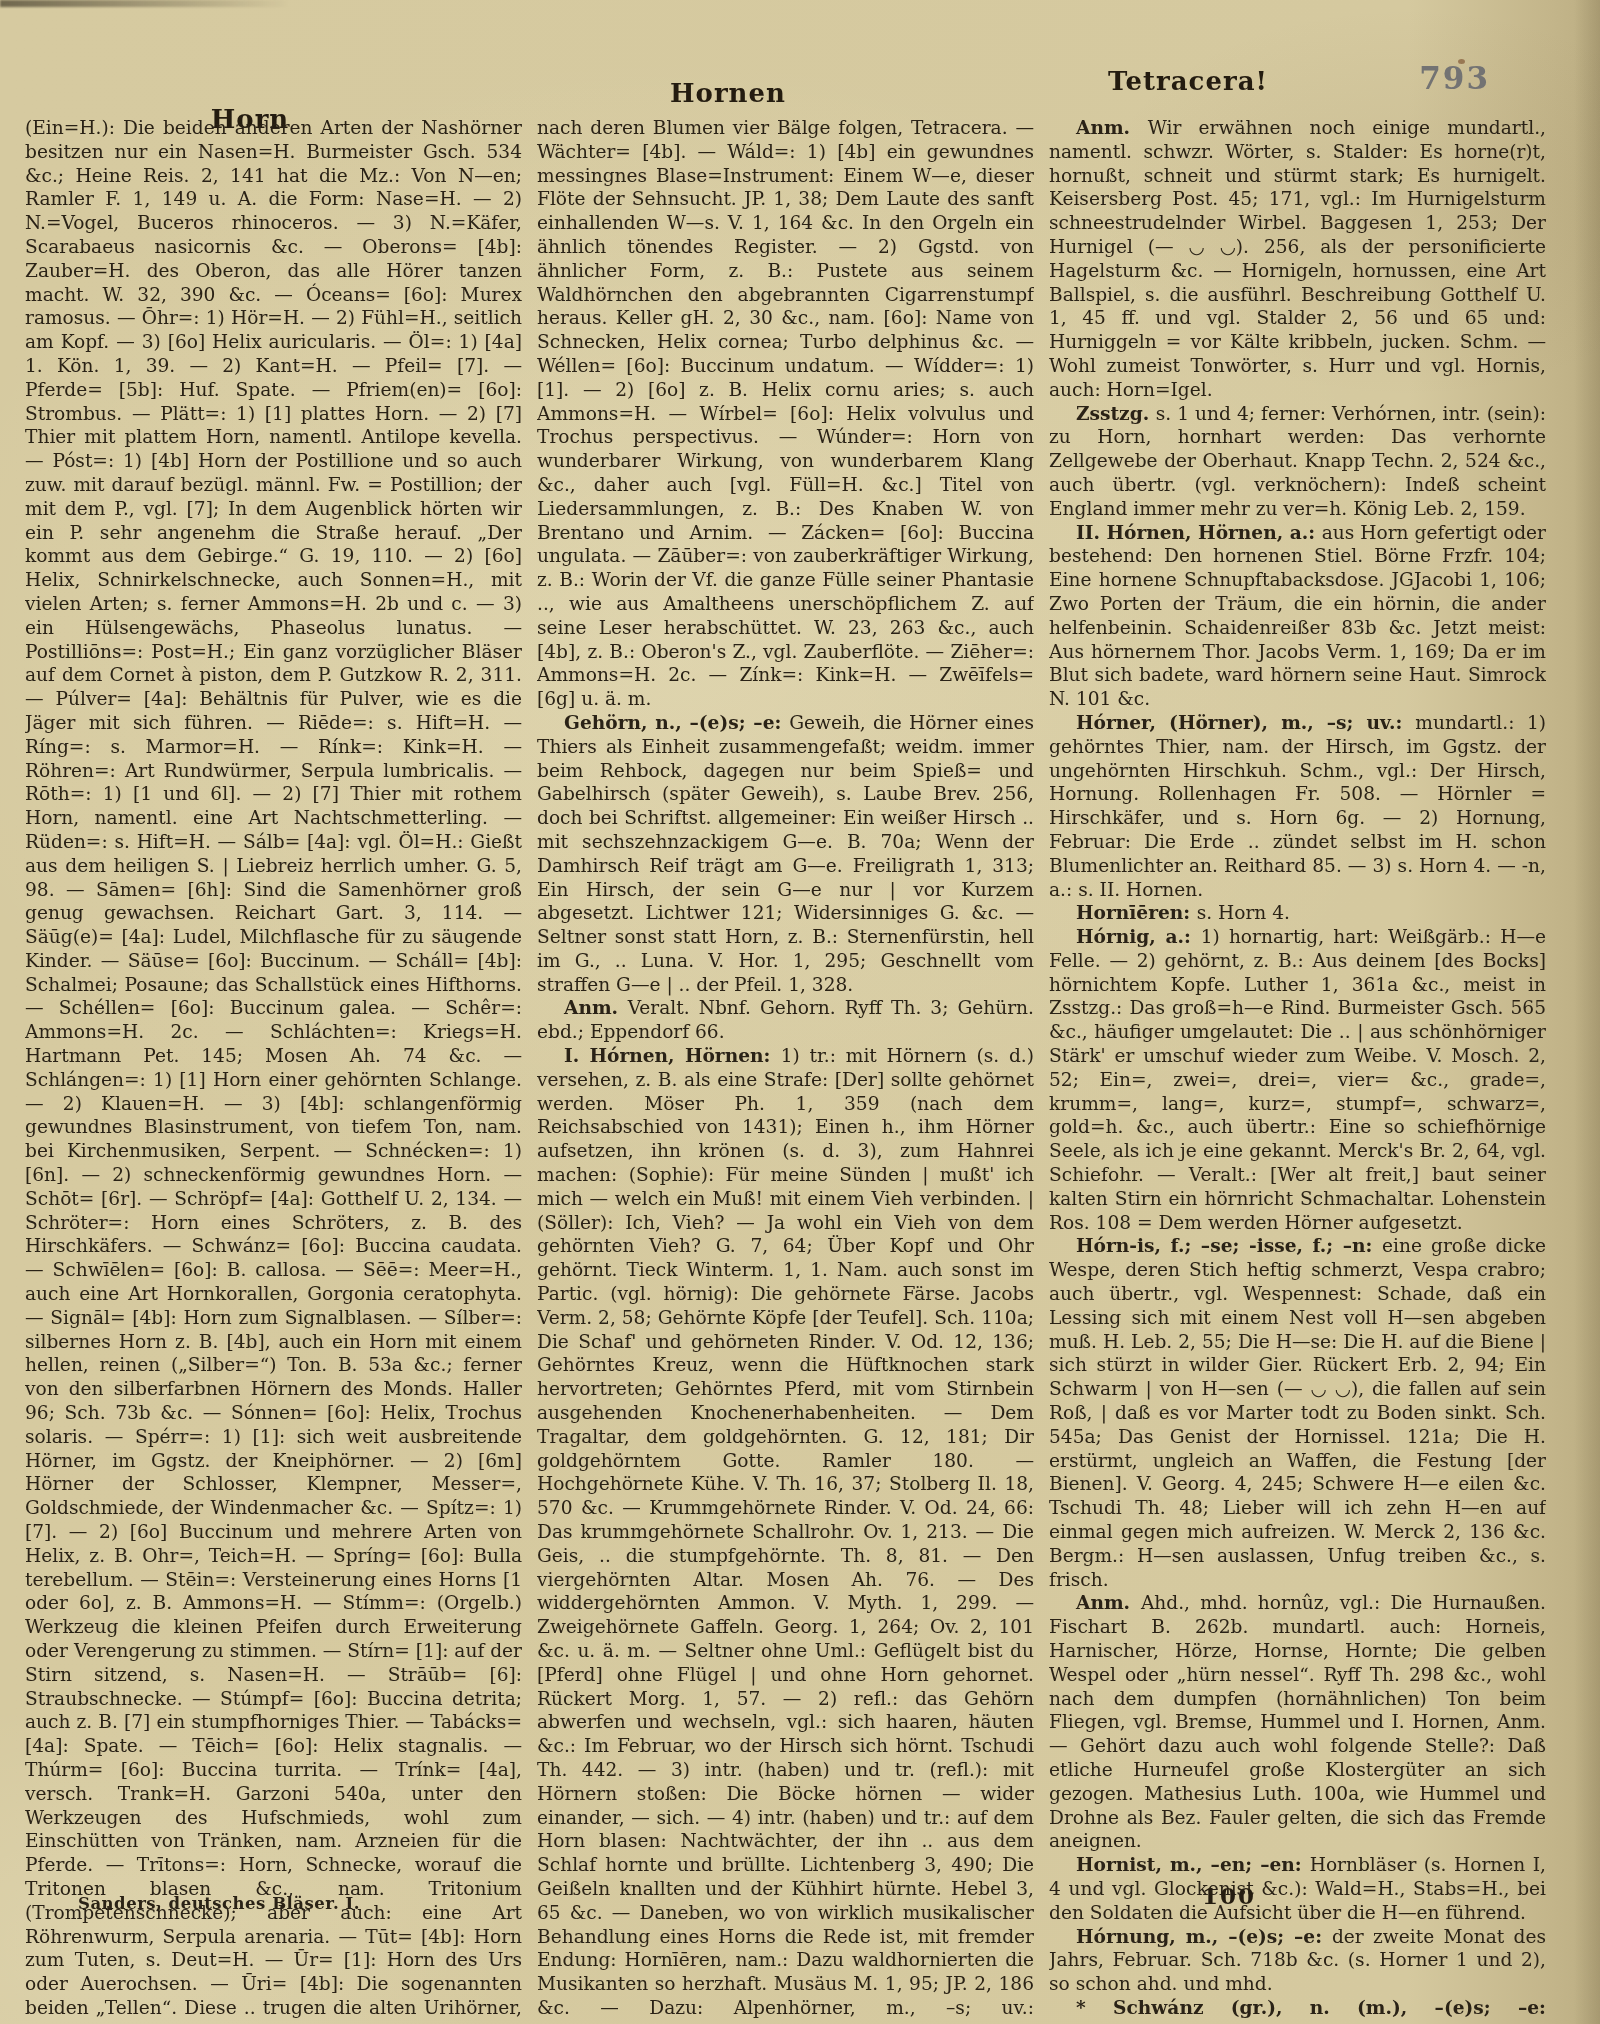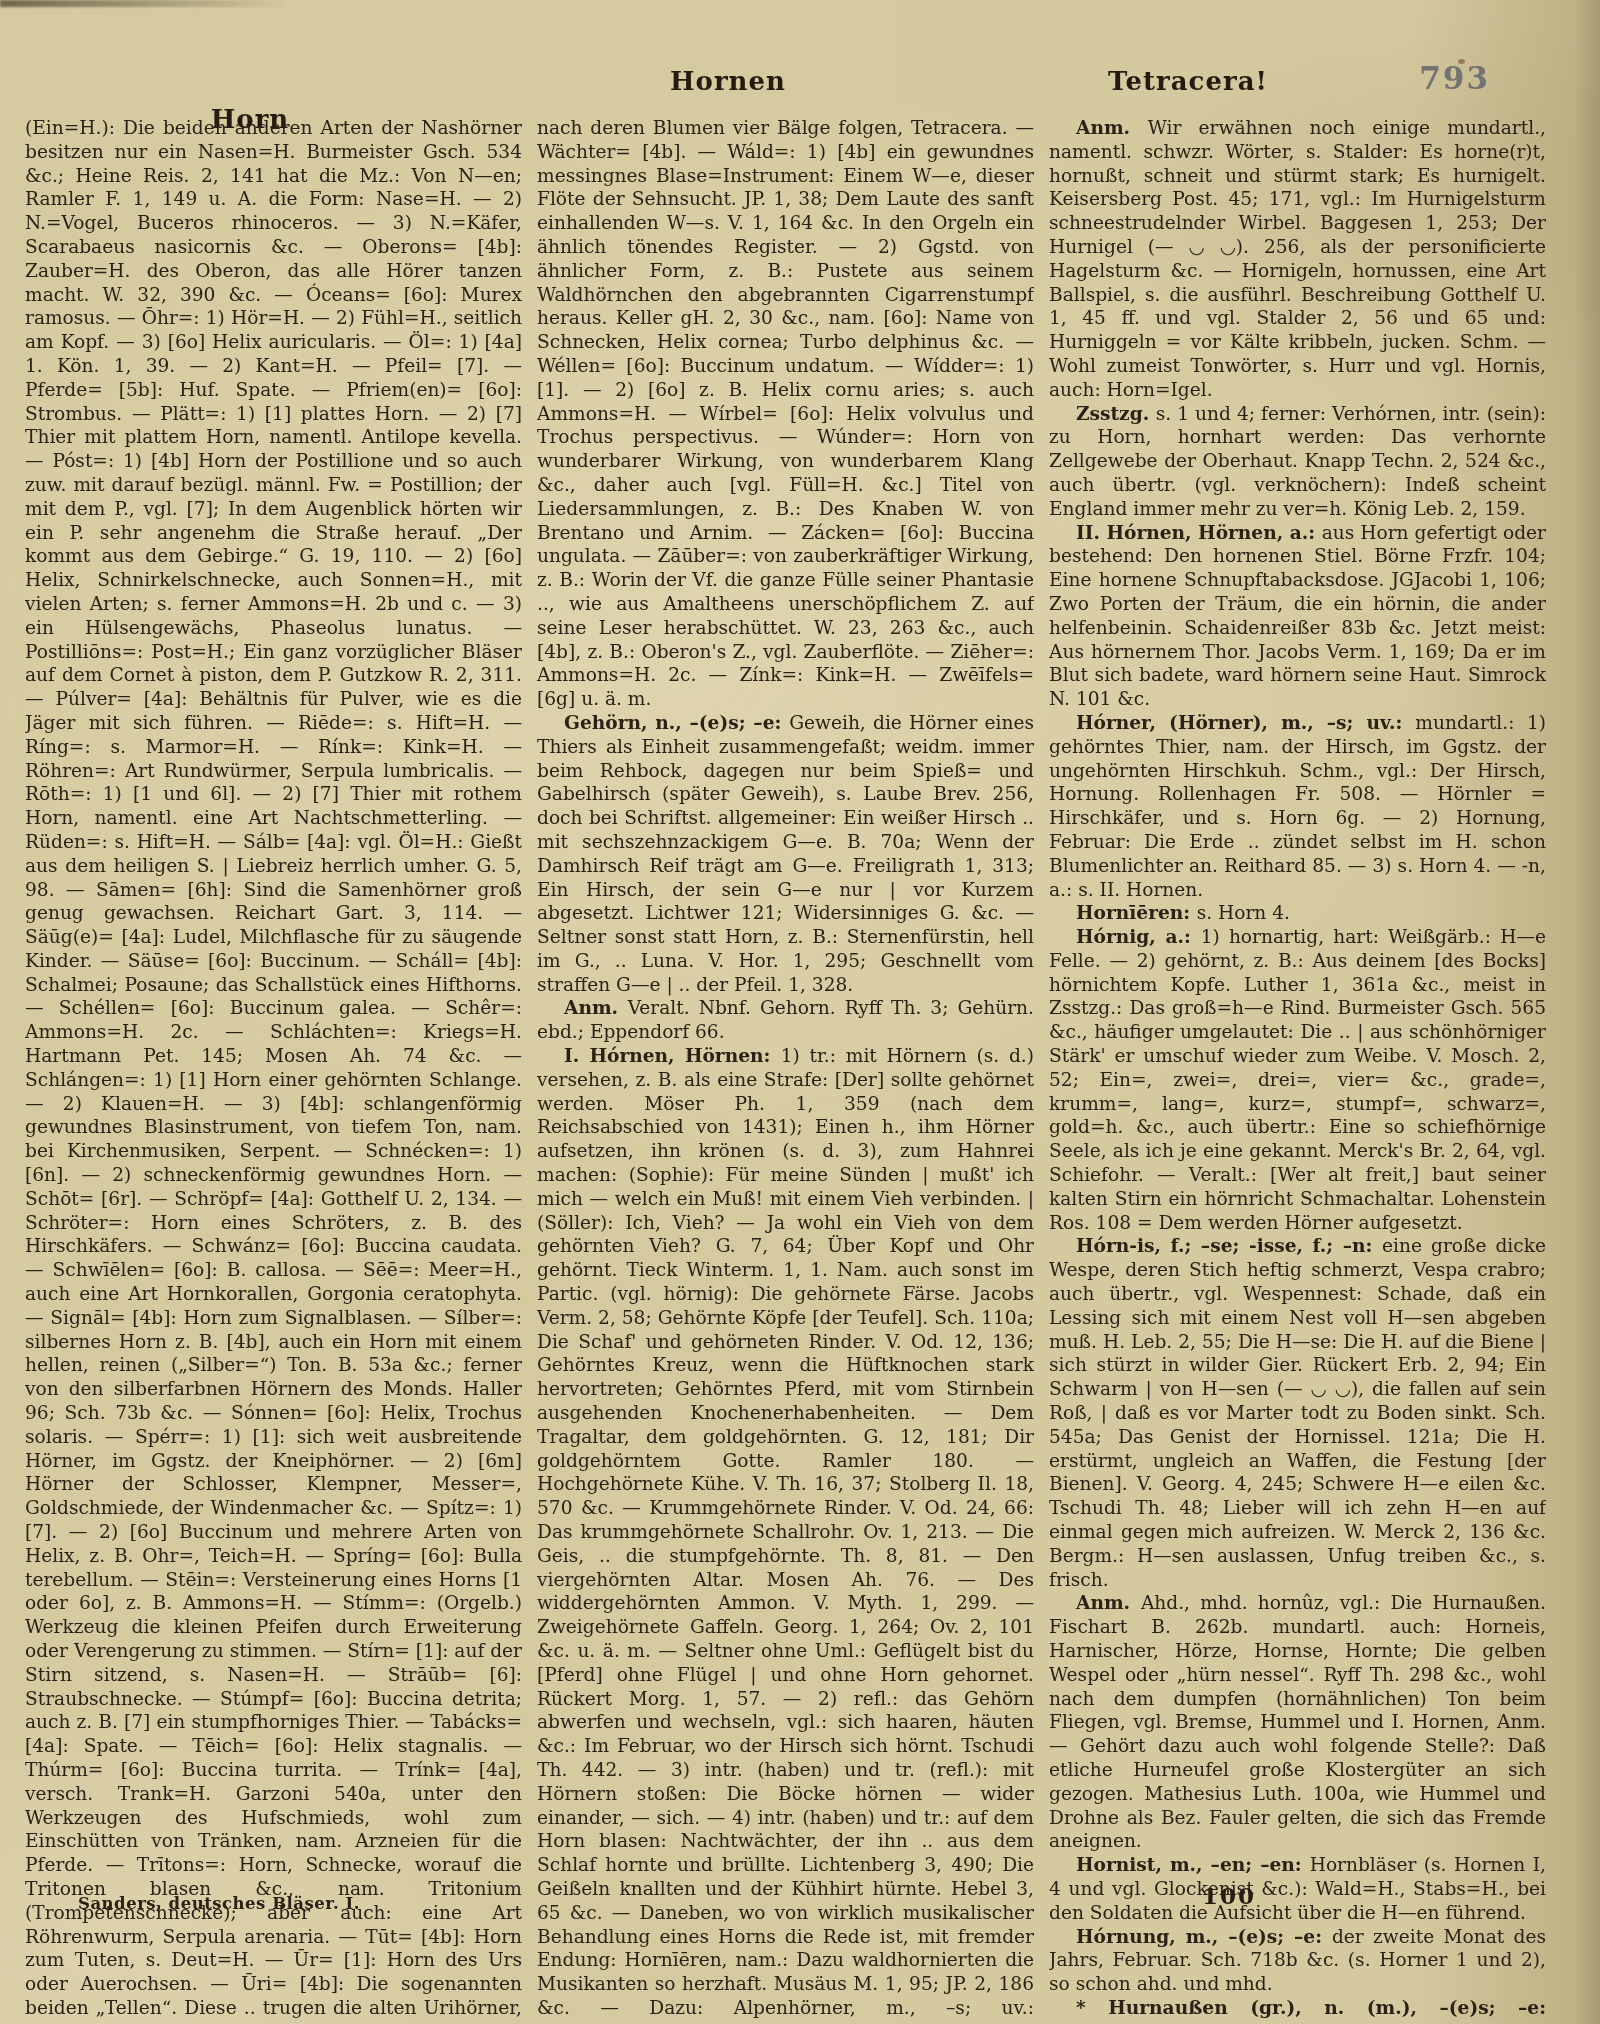--- a/index.html
+++ b/index.html
@@ -11,21 +11,21 @@
       radial-gradient(ellipse 1100px 850px at 42% 32%, rgba(255,250,224,0.22), rgba(255,250,224,0) 70%),
       radial-gradient(ellipse 420px 260px at 88% 10%, rgba(120,98,58,0.10), rgba(120,98,58,0) 75%),
       radial-gradient(ellipse 520px 330px at 8% 96%, rgba(255,252,232,0.16), rgba(255,252,232,0) 75%),
       linear-gradient(to right,#d6caa0 0%,#d5c99f 88%,#c3b58a 97%,#bcae83 100%);
   }
   .running-heads{position:absolute;top:0;left:0;width:100%;height:110px;}
   .rh{
     position:absolute;top:66px;transform:translateX(-50%);
     font-weight:bold;font-size:26px;letter-spacing:1px;color:#241c10;white-space:nowrap;
   }
-  .rh1{left:250px;margin-top:38px;} .rh2{left:728px;} .rh3{left:1188px;}
+  .rh1{left:250px;margin-top:38px;} .rh2{left:728px;margin-top:12px;} .rh3{left:1188px;}
   .pagenum{
     position:absolute;top:60px;right:110px;
     font-weight:bold;font-size:31px;letter-spacing:2px;color:#737373;
   }
   .columns{
     position:absolute;top:116px;left:25px;
     display:flex;gap:15px;align-items:flex-start;
   }
   .col{
     width:497px;max-height:1902px;overflow:hidden;
@@ -82,21 +82,21 @@
         <p class="para indent"><span class="lead">Anm. </span>Wir erwähnen noch einige mundartl., namentl. schwzr. Wörter, s. Stalder: Es horne(r)t, hornußt, schneit und stürmt stark; Es hurnigelt. Keisersberg Post. 45; 171, vgl.: Im Hurnigelsturm schneestrudelnder Wirbel. Baggesen 1, 253; Der Hurnigel (— ◡ ◡). 256, als der personificierte Hagelsturm &amp;c. — Hornigeln, hornussen, eine Art Ballspiel, s. die ausführl. Beschreibung Gotthelf U. 1, 45 ff. und vgl. Stalder 2, 56 und 65 und: Hurniggeln = vor Kälte kribbeln, jucken. Schm. — Wohl zumeist Tonwörter, s. Hurr und vgl. Hornis, auch: Horn=Igel.</p>
         <p class="para indent"><span class="lead">Zsstzg. </span>s. 1 und 4; ferner: Verhórnen, intr. (sein): zu Horn, hornhart werden: Das verhornte Zellgewebe der Oberhaut. Knapp Techn. 2, 524 &amp;c., auch übertr. (vgl. verknöchern): Indeß scheint England immer mehr zu ver=h. König Leb. 2, 159.</p>
         <p class="para indent"><span class="lead">II. Hórnen, Hörnen, a.: </span>aus Horn gefertigt oder bestehend: Den hornenen Stiel. Börne Frzfr. 104; Eine hornene Schnupftabacksdose. JGJacobi 1, 106; Zwo Porten der Träum, die ein hörnin, die ander helfenbeinin. Schaidenreißer 83b &amp;c. Jetzt meist: Aus hörnernem Thor. Jacobs Verm. 1, 169; Da er im Blut sich badete, ward hörnern seine Haut. Simrock N. 101 &amp;c.</p>
         <p class="para indent"><span class="lead">Hórner, (Hörner), m., –s; uv.: </span>mundartl.: 1) gehörntes Thier, nam. der Hirsch, im Ggstz. der ungehörnten Hirschkuh. Schm., vgl.: Der Hirsch, Hornung. Rollenhagen Fr. 508. — Hörnler = Hirschkäfer, und s. Horn 6g. — 2) Hornung, Februar: Die Erde .. zündet selbst im H. schon Blumenlichter an. Reithard 85. — 3) s. Horn 4. — -n, a.: s. II. Hornen.</p>
         <p class="para indent"><span class="lead">Hornīēren: </span>s. Horn 4.</p>
         <p class="para indent"><span class="lead">Hórnig, a.: </span>1) hornartig, hart: Weißgärb.: H—e Felle. — 2) gehörnt, z. B.: Aus deinem [des Bocks] hörnichtem Kopfe. Luther 1, 361a &amp;c., meist in Zsstzg.: Das groß=h—e Rind. Burmeister Gsch. 565 &amp;c., häufiger umgelautet: Die .. | aus schönhörniger Stärk' er umschuf wieder zum Weibe. V. Mosch. 2, 52; Ein=, zwei=, drei=, vier= &amp;c., grade=, krumm=, lang=, kurz=, stumpf=, schwarz=, gold=h. &amp;c., auch übertr.: Eine so schiefhörnige Seele, als ich je eine gekannt. Merck's Br. 2, 64, vgl. Schiefohr. — Veralt.: [Wer alt freit,] baut seiner kalten Stirn ein hörnricht Schmachaltar. Lohenstein Ros. 108 = Dem werden Hörner aufgesetzt.</p>
         <p class="para indent"><span class="lead">Hórn-is, f.; –se; -isse, f.; –n: </span>eine große dicke Wespe, deren Stich heftig schmerzt, Vespa crabro; auch übertr., vgl. Wespennest: Schade, daß ein Lessing sich mit einem Nest voll H—sen abgeben muß. H. Leb. 2, 55; Die H—se: Die H. auf die Biene | sich stürzt in wilder Gier. Rückert Erb. 2, 94; Ein Schwarm | von H—sen (— ◡ ◡), die fallen auf sein Roß, | daß es vor Marter todt zu Boden sinkt. Sch. 545a; Das Genist der Hornissel. 121a; Die H. erstürmt, ungleich an Waffen, die Festung [der Bienen]. V. Georg. 4, 245; Schwere H—e eilen &amp;c. Tschudi Th. 48; Lieber will ich zehn H—en auf einmal gegen mich aufreizen. W. Merck 2, 136 &amp;c. Bergm.: H—sen auslassen, Unfug treiben &amp;c., s. frisch.</p>
         <p class="para indent"><span class="lead">Anm. </span>Ahd., mhd. hornûz, vgl.: Die Hurnaußen. Fischart B. 262b. mundartl. auch: Horneis, Harnischer, Hörze, Hornse, Hornte; Die gelben Wespel oder „hürn nessel“. Ryff Th. 298 &amp;c., wohl nach dem dumpfen (hornähnlichen) Ton beim Fliegen, vgl. Bremse, Hummel und I. Hornen, Anm. — Gehört dazu auch wohl folgende Stelle?: Daß etliche Hurneufel große Klostergüter an sich gezogen. Mathesius Luth. 100a, wie Hummel und Drohne als Bez. Fauler gelten, die sich das Fremde aneignen.</p>
         <p class="para indent"><span class="lead">Hornist, m., –en; –en: </span>Hornbläser (s. Hornen I, 4 und vgl. Glockenist &amp;c.): Wald=H., Stabs=H., bei den Soldaten die Aufsicht über die H—en führend.</p>
         <p class="para indent"><span class="lead">Hórnung, m., –(e)s; –e: </span>der zweite Monat des Jahrs, Februar. Sch. 718b &amp;c. (s. Horner 1 und 2), so schon ahd. und mhd.</p>
-        <p class="para indent"><span class="lead">* Hurnaußen (gr.), n. (m.), –(e)s; –e: </span>Beobachtung vom Stande des Himmels bei Jemandes Geburt, insofern die Astrologen daraus das Schicksal des Neugebornen zu lesen suchen: Einem das H. (die Nativität) stellen &amp;c., auch übertr., vgl. Prognostikon.</p>
+        <p class="para indent"><span class="lead">* Schwánz (gr.), n. (m.), –(e)s; –e: </span>Beobachtung vom Stande des Himmels bei Jemandes Geburt, insofern die Astrologen daraus das Schicksal des Neugebornen zu lesen suchen: Einem das H. (die Nativität) stellen &amp;c., auch übertr., vgl. Prognostikon.</p>
       </div>
   </div>
 
   <div class="signature">Sanders, deutsches Bläser. I.</div>
   <div class="sheet-number">100</div>
 
   <div class="smudge-top"></div>
   <div class="edge-right"></div>
   <div class="speck"></div>
 

